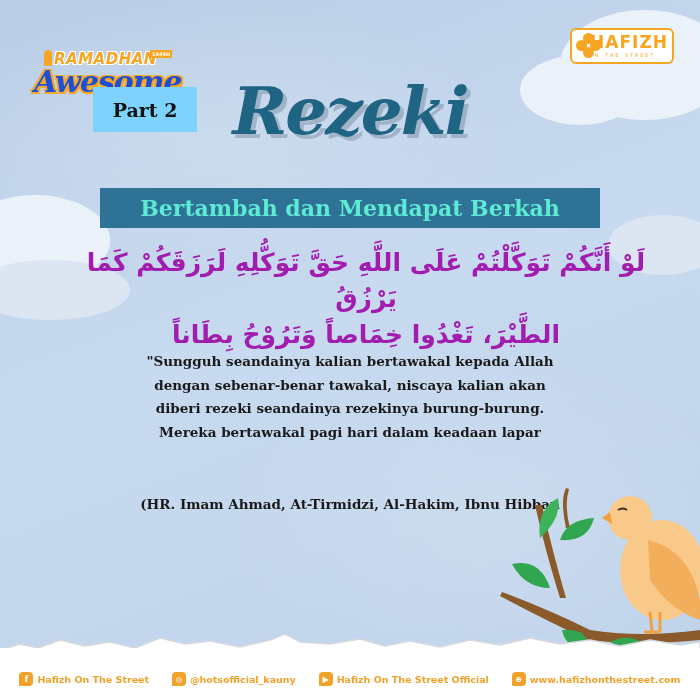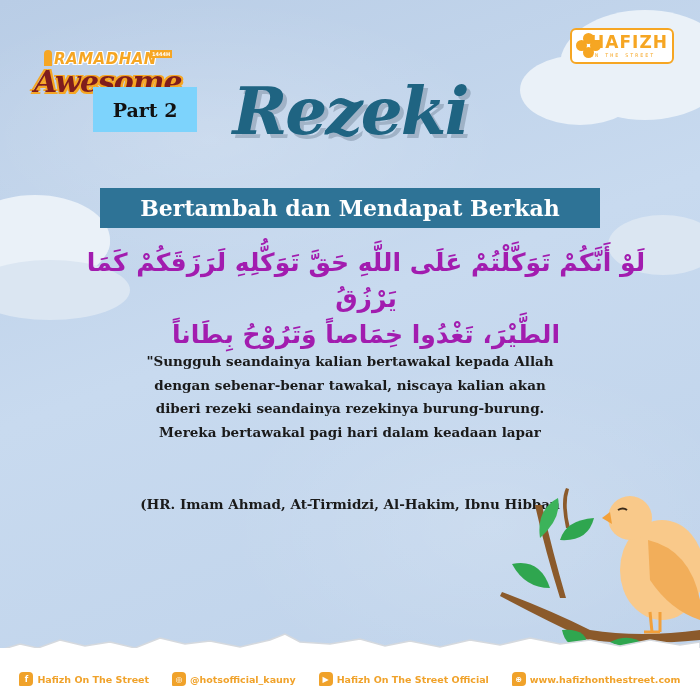--- a/index.html
+++ b/index.html
@@ -30,21 +30,21 @@
       text-shadow: 1px 1px 0 #fff, -1px -1px 0 #fff, 1px -1px 0 #fff, -1px 1px 0 #fff;
     }
     .logo-ramadhan .year {
       position: absolute; left: 118px; top: 6px;
       font-family: "DejaVu Sans", sans-serif; font-size: 5px; font-weight: bold;
       background: #f6a623; color: #fff; padding: 1px 2px;
     }
     .logo-ramadhan .main {
       position: absolute; left: 2px; top: 20px;
       font-family: "DejaVu Serif", serif; font-style: italic; font-weight: bold;
-      font-size: 30px; color: #7f1d1d; letter-spacing: -1px;
+      font-size: 30px; color: #1d4ed8; letter-spacing: -1px;
       text-shadow: 2px 2px 0 #f6a623, -2px -1px 0 #f6a623, 2px -1px 0 #f6a623, -1px 2px 0 #f6a623;
     }
     .logo-ramadhan .mosque {
       position: absolute; left: 12px; top: 6px; width: 8px; height: 16px;
       background: #f6a623; border-radius: 4px 4px 0 0;
     }
     
     .logo-hafizh {
       position: absolute; left: 570px; top: 28px; width: 104px; height: 36px;
       background: #fff; border: 2px solid #f6a623; border-radius: 6px;
@@ -72,21 +72,21 @@
     
     .title {
       position: absolute; left: 200px; top: 72px; width: 300px; text-align: center;
       font-family: "DejaVu Serif", serif; font-style: italic; font-weight: bold;
       font-size: 66px; color: #1f6482; letter-spacing: -2px;
       text-shadow: 4px 4px 0 rgba(90,110,130,0.35);
     }
     .subtitle-band {
       position: absolute; left: 100px; top: 188px; width: 500px; height: 40px;
       background: #2e7396; display: flex; align-items: center; justify-content: center;
-      font-family: "DejaVu Serif", serif; font-weight: bold; font-size: 22px; color: #ffffff;
+      font-family: "DejaVu Serif", serif; font-weight: bold; font-size: 22px; color: #5eead4;
     }
     
     .arabic {
       position: absolute; left: 56px; top: 245px; width: 620px; text-align: center;
       direction: rtl; font-family: "DejaVu Sans", sans-serif; font-weight: bold;
       font-size: 25px; line-height: 36px; color: #a21caf;
     }
     
     .translation {
       position: absolute; left: 100px; top: 350px; width: 500px; text-align: center;

